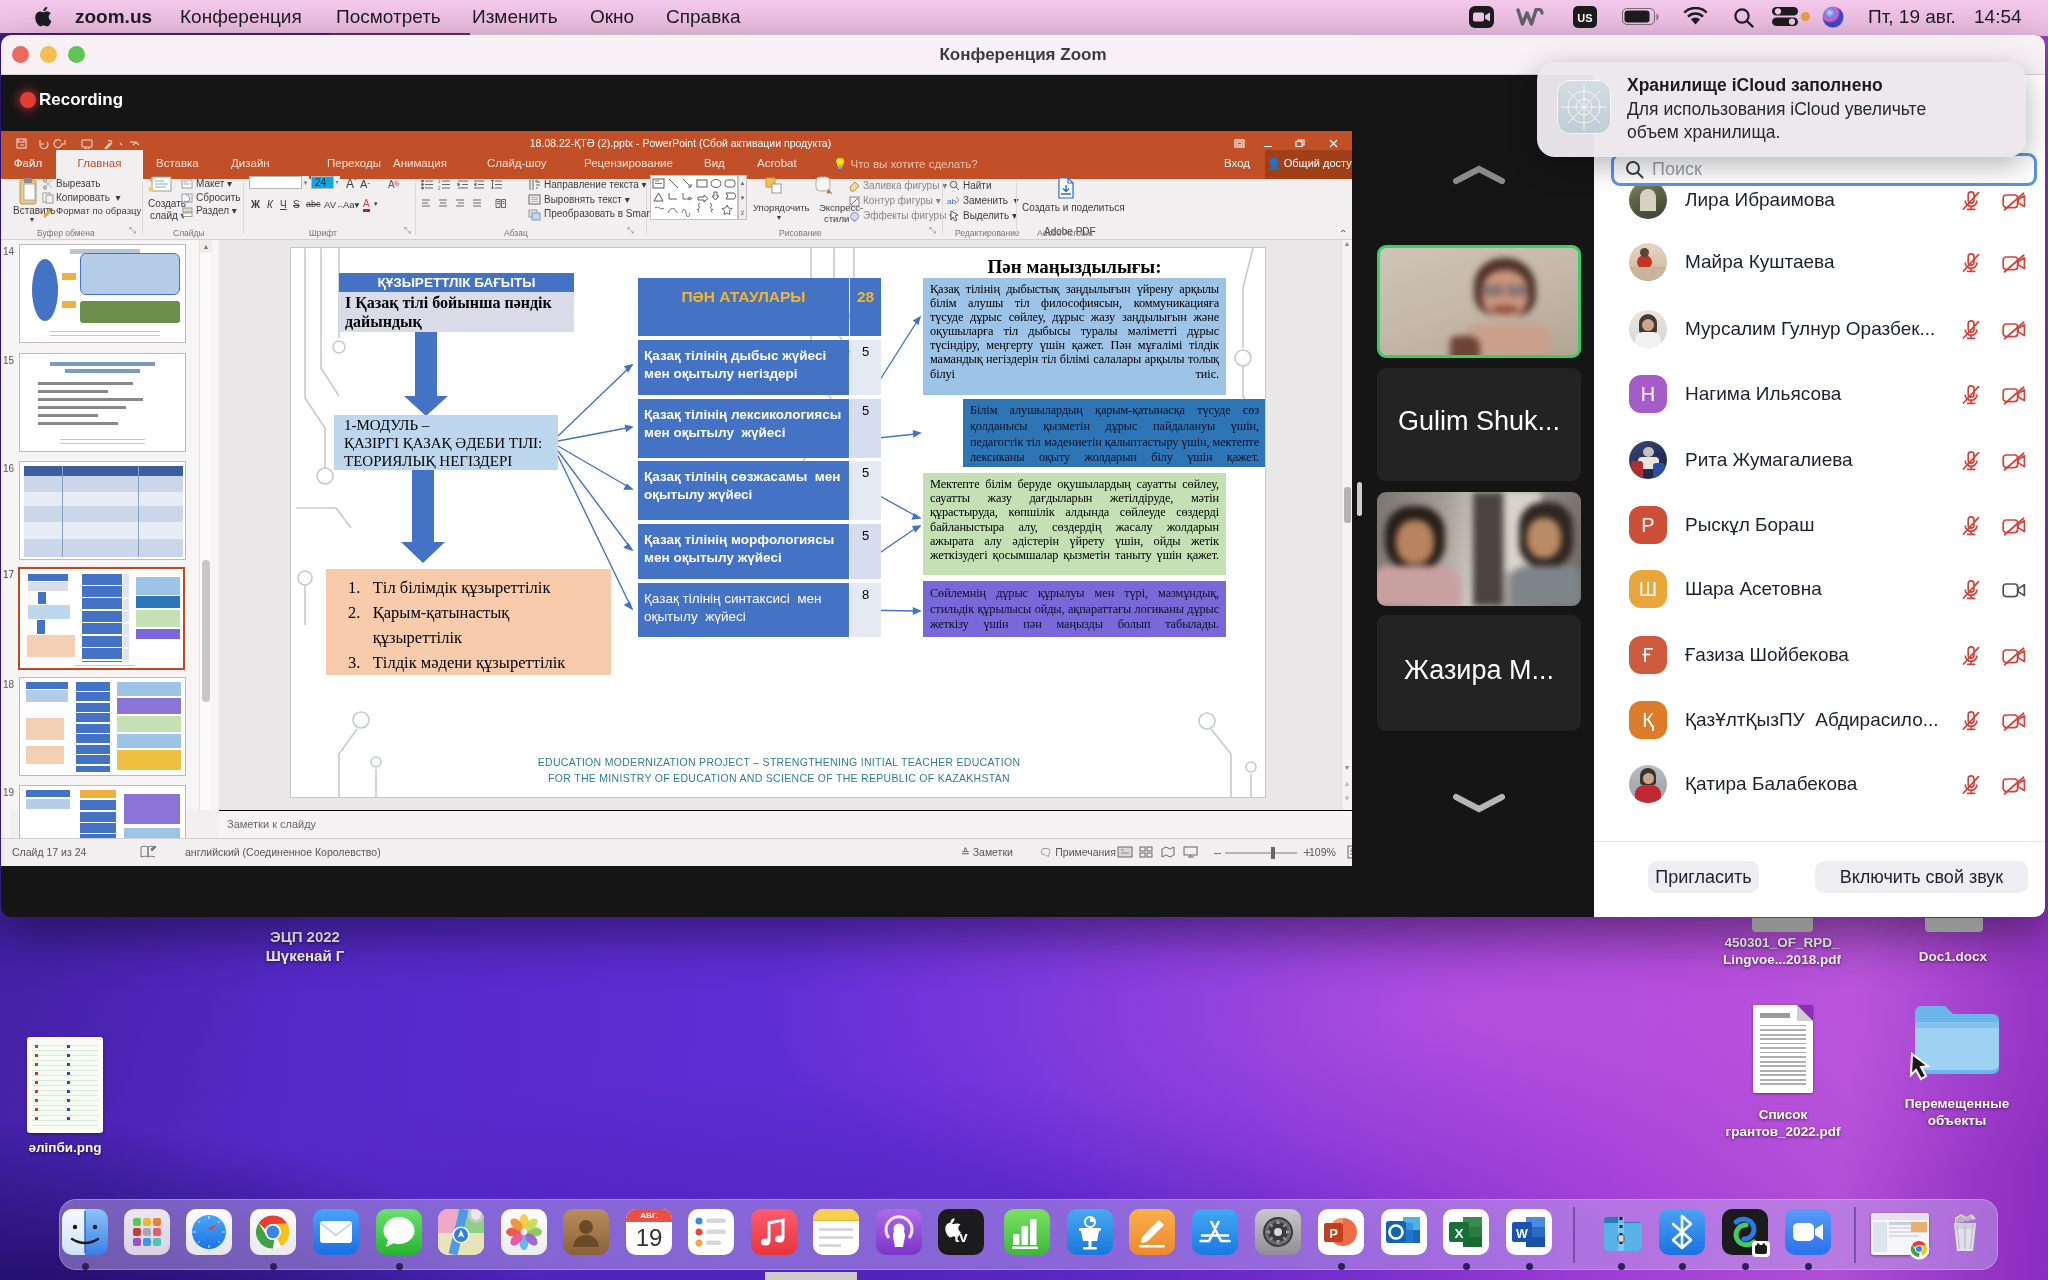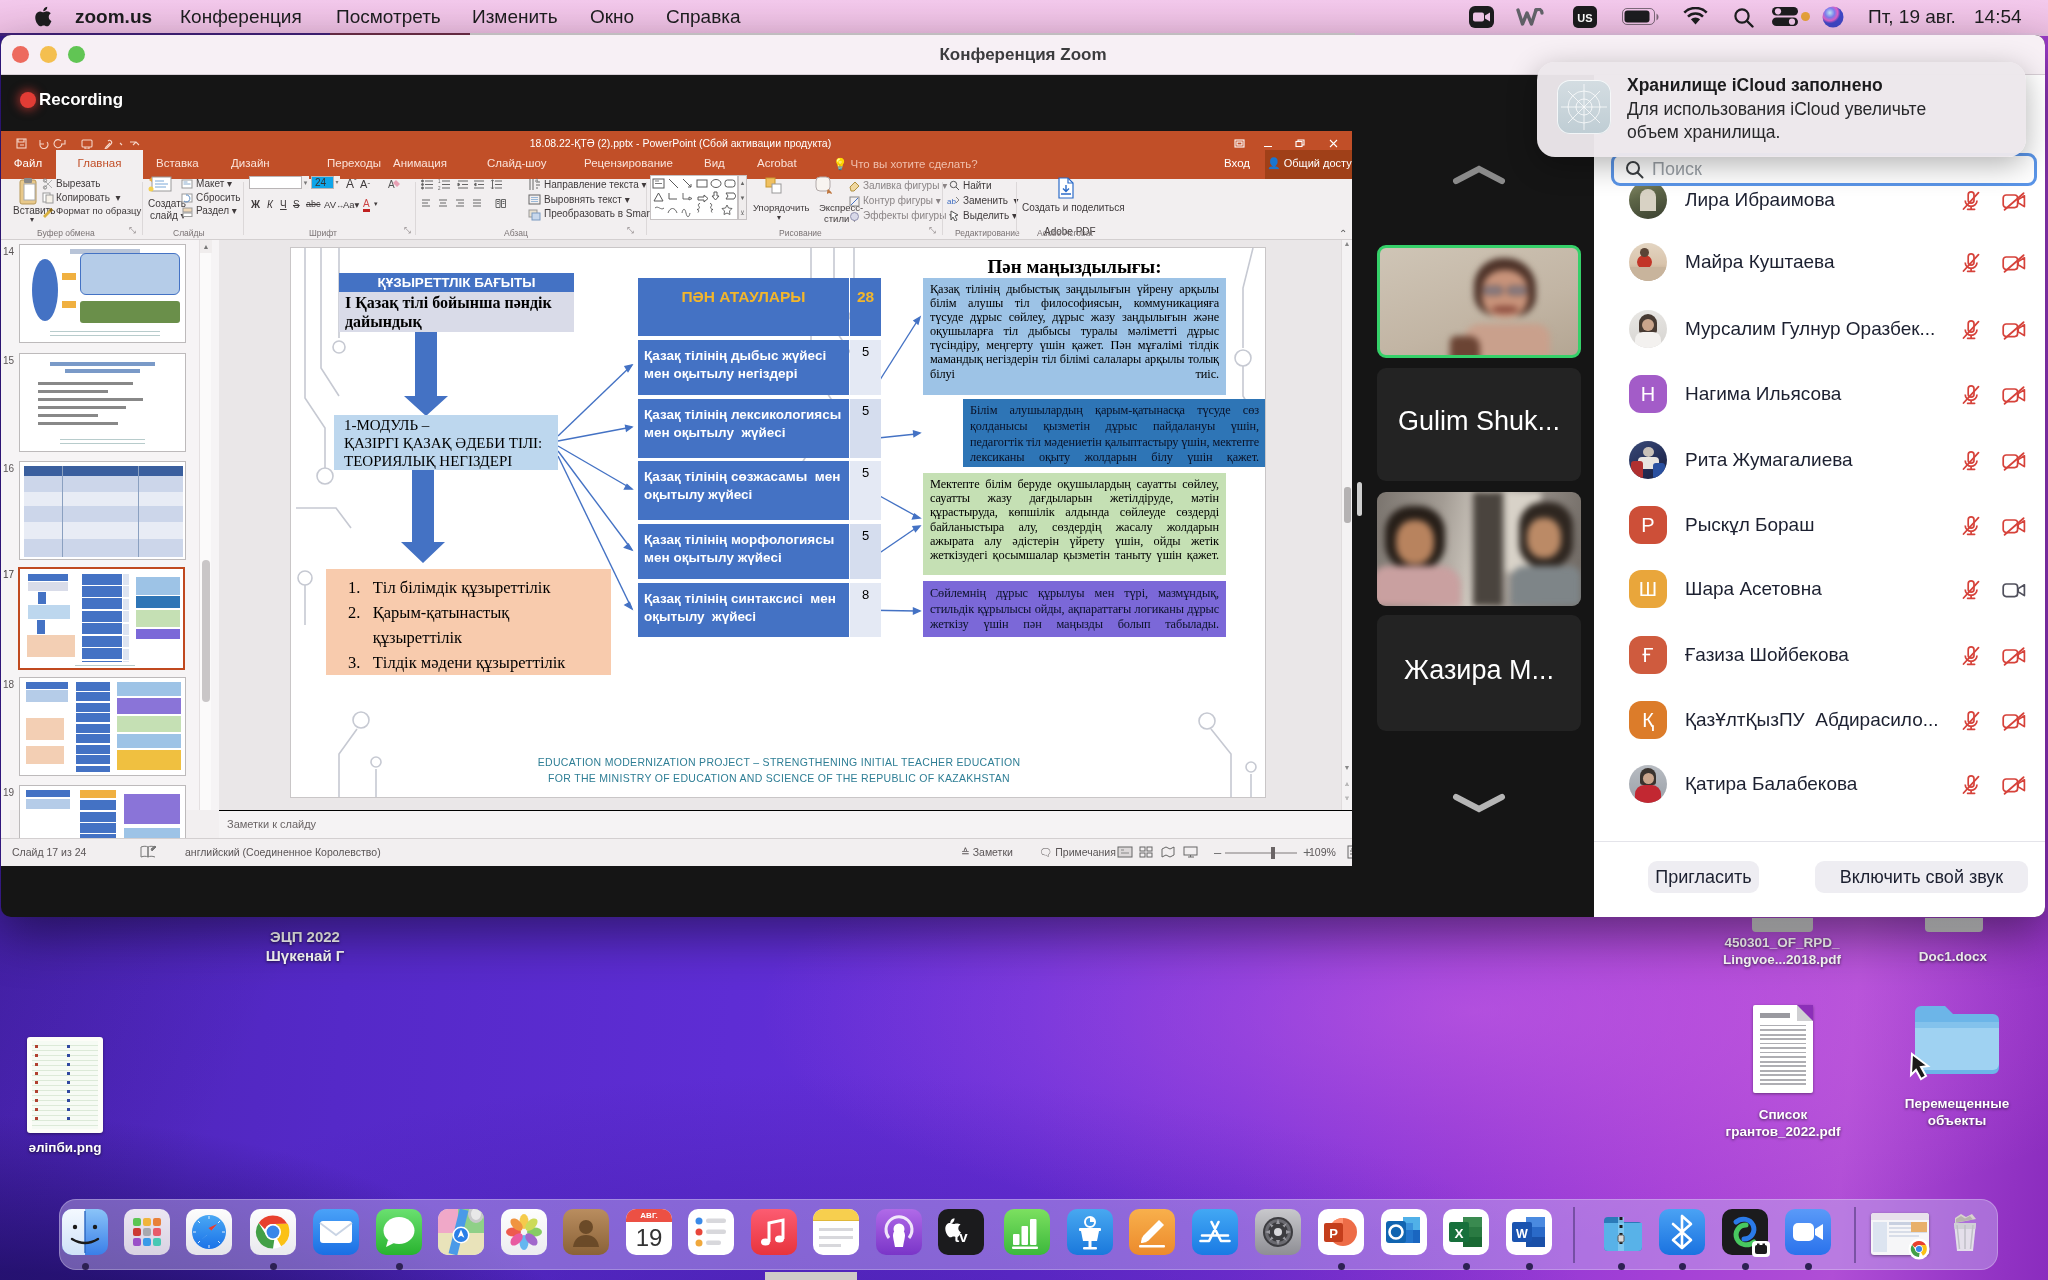--- a/index.html
+++ b/index.html
@@ -911,21 +911,21 @@
         <div style="position:absolute;left:347px;top:30px;width:211px;height:58px;background:#4472c4;color:#f2b62c;font-weight:bold;font-size:15.5px;text-align:center;padding-top:10px;">ПӘН АТАУЛАРЫ</div>
         <div style="position:absolute;left:559px;top:30px;width:31px;height:58px;background:#4472c4;color:#f2b62c;font-weight:bold;font-size:15.5px;text-align:center;padding-top:10px;">28</div>
         <div style="position:absolute;left:347px;top:92px;width:211px;height:55px;background:#4472c4;color:#fff;font-weight:bold;font-size:13.5px;line-height:18px;padding:7px 6px;">Қазақ тілінің дыбыс жүйесі&nbsp; мен оқытылу негіздері</div>
         <div style="position:absolute;left:559px;top:92px;width:31px;height:55px;background:#e4e9f4;color:#000;font-size:13px;text-align:center;padding-top:4px;">5</div>
         <div style="position:absolute;left:347px;top:151px;width:211px;height:59px;background:#4472c4;color:#fff;font-weight:bold;font-size:13.5px;line-height:18px;padding:7px 6px;">Қазақ тілінің лексикологиясы мен оқытылу&nbsp; жүйесі</div>
         <div style="position:absolute;left:559px;top:151px;width:31px;height:59px;background:#d5ddee;color:#000;font-size:13px;text-align:center;padding-top:4px;">5</div>
         <div style="position:absolute;left:347px;top:213px;width:211px;height:59px;background:#4472c4;color:#fff;font-weight:bold;font-size:13.5px;line-height:18px;padding:7px 6px;">Қазақ тілінің сөзжасамы&nbsp; мен оқытылу жүйесі</div>
         <div style="position:absolute;left:559px;top:213px;width:31px;height:59px;background:#e4e9f4;color:#000;font-size:13px;text-align:center;padding-top:4px;">5</div>
         <div style="position:absolute;left:347px;top:276px;width:211px;height:55px;background:#4472c4;color:#fff;font-weight:bold;font-size:13.5px;line-height:18px;padding:7px 6px;">Қазақ тілінің морфологиясы&nbsp; мен оқытылу жүйесі</div>
         <div style="position:absolute;left:559px;top:276px;width:31px;height:55px;background:#d5ddee;color:#000;font-size:13px;text-align:center;padding-top:4px;">5</div>
-        <div style="position:absolute;left:347px;top:335px;width:211px;height:54px;background:#4472c4;color:#fff;font-weight:bold;font-size:13.5px;line-height:18px;padding:7px 6px;">Қазақ тілінің синтаксисі&nbsp; мен оқытылу&nbsp; жүйесі</div>
+        <div style="position:absolute;left:347px;top:335px;width:211px;height:54px;background:#4472c4;color:#fff;font-weight:normal;font-size:13.5px;line-height:18px;padding:7px 6px;">Қазақ тілінің синтаксисі&nbsp; мен оқытылу&nbsp; жүйесі</div>
         <div style="position:absolute;left:559px;top:335px;width:31px;height:54px;background:#e4e9f4;color:#000;font-size:13px;text-align:center;padding-top:4px;">8</div>
 
         <div class="ser" style="position:absolute;left:632px;top:8px;width:303px;text-align:center;font-weight:bold;font-size:19px;color:#000;">Пән маңыздылығы:</div>
         <div class="ser sj" style="position:absolute;left:632px;top:30px;width:303px;height:117px;background:#9dc3e6;color:#000;font-size:12.3px;line-height:14.1px;padding:4px 7px;letter-spacing:-0.1px;">Қазақ тілінің дыбыстық заңдылығын үйрену арқылы білім алушы тіл философиясын, коммуникацияға түсуде дұрыс сөйлеу, дұрыс жазу заңдылығын және оқушыларға тіл дыбысы туралы мәліметті дұрыс түсіндіру, меңгерту үшін қажет. Пән мұғалімі тілдік мамандық негіздерін тіл білімі салалары арқылы толық білуі тиіс.</div>
         <div class="ser sj" style="position:absolute;left:632px;top:151px;width:303px;height:68px;background:#2e75b6;color:#0a1228;font-size:12.3px;line-height:15.8px;padding:4px 7px;letter-spacing:-0.1px;margin-left:40px;">Білім алушылардың қарым-қатынасқа түсуде сөз қолданысы қызметін дұрыс пайдалануы үшін, педагогтік тіл мәдениетін қалыптастыру үшін, мектепте лексиканы оқыту жолдарын білу үшін қажет.</div>
         <div class="ser sj" style="position:absolute;left:632px;top:225px;width:303px;height:102px;background:#c5e0b4;color:#000;font-size:12.3px;line-height:14.2px;padding:4px 7px;letter-spacing:-0.1px;">Мектепте білім беруде оқушылардың сауатты сөйлеу, сауатты жазу дағдыларын жетілдіруде, мәтін құрастыруда, көпшілік алдында сөйлеуде сөздерді байланыстыра алу, сөздердің жасалу жолдарын ажырата алу әдістерін үйрету үшін, ойды жетік жеткізудегі қосымшалар қызметін таныту үшін қажет.</div>
         <div class="ser sj" style="position:absolute;left:632px;top:333px;width:303px;height:56px;background:#7b68d8;color:#0a1228;font-size:12.3px;line-height:15.5px;padding:5px 7px;letter-spacing:-0.1px;">Сөйлемнің дұрыс құрылуы мен түрі, мазмұндық, стильдік құрылысы ойды, ақпараттағы логиканы дұрыс жеткізу үшін пән маңызды болып табылады.</div>
 
         <div style="position:absolute;left:0;top:506px;width:976px;text-align:center;font-size:10.5px;letter-spacing:0.3px;color:#2e7e95;line-height:16px;">EDUCATION MODERNIZATION PROJECT – STRENGTHENING INITIAL TEACHER EDUCATION<br>FOR THE MINISTRY OF EDUCATION AND SCIENCE OF THE REPUBLIC OF KAZAKHSTAN</div>
       </div>

